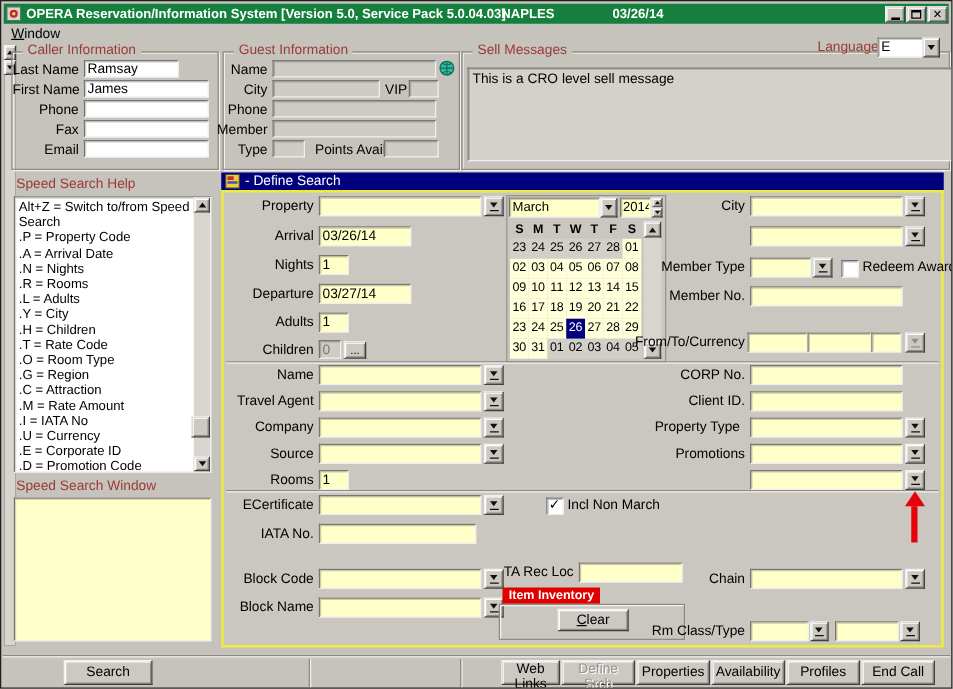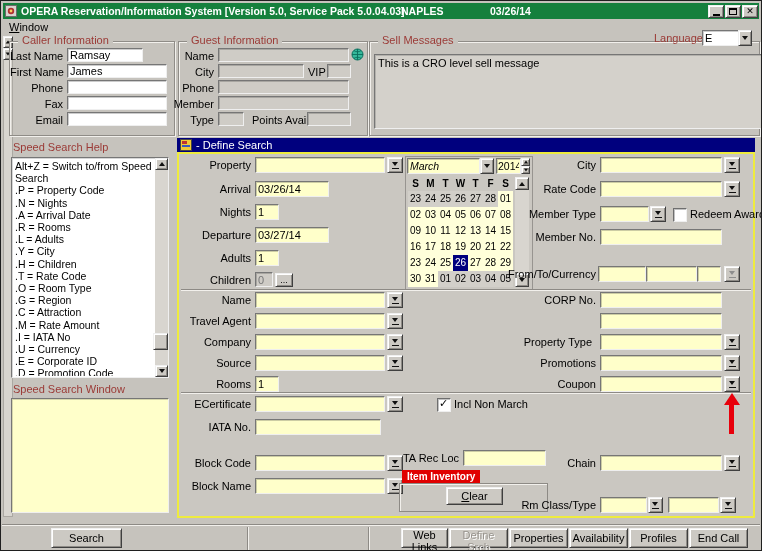--- a/index.html
+++ b/index.html
@@ -165,22 +165,22 @@
   <button class="btn sbtn" style="left:737px;top:29px;width:14px;height:16px">
       <span class="arr"></span>
     </button>
 
   <span class="lbl maroon" style="left:12px;top:138px">Speed Search Help</span>
   <div class="sunkbox" style="left:10px;top:156px;width:158px;height:221px;background:#fff">
     <div style="position:absolute;left:3px;top:2px;right:15px;bottom:1px;overflow:hidden">
         <div class="ss-line">Alt+Z = Switch to/from Speed</div>
         <div class="ss-line">Search</div>
         <div class="ss-line">.P = Property Code</div>
+        <div class="ss-line">.A = Arrival Date</div>
         <div class="ss-line">.N = Nights</div>
-        <div class="ss-line">.A = Arrival Date</div>
         <div class="ss-line">.R = Rooms</div>
         <div class="ss-line">.L = Adults</div>
         <div class="ss-line">.Y = City</div>
         <div class="ss-line">.H = Children</div>
         <div class="ss-line">.T = Rate Code</div>
         <div class="ss-line">.O = Room Type</div>
         <div class="ss-line">.G = Region</div>
         <div class="ss-line">.C = Attraction</div>
         <div class="ss-line">.M = Rate Amount</div>
         <div class="ss-line">.I = IATA No</div>
@@ -230,21 +230,21 @@
       <input class="tf cream" style="left: 76px; top: 73px; width: 74px;" value="03/27/14">
 
       <span class="lbl rlbl" style="left:2px;top:96px;width:70px">Adults</span>
       <input class="tf cream" style="left: 76px; top: 96px; width: 24px;" value="1">
 
       <span class="lbl rlbl" style="left:2px;top:118px;width:70px">Children</span>
       <input class="tf dgray" style="left: 76px; top: 118px; width: 18px; height: 15px;" disabled="" value="0">
       <button class="btn" style="position:absolute;left:96px;top:119px;width:18px;height:14px;font-size:9px;line-height:6px;padding:0">...</button>
 
       <div class="cal">
-        <input class="tf cream" style="left: 1px; top: 1px; width: 73px; font-size: 10.5px; font-style: italic;" value="March">
+        <input class="tf cream" style="left: 1px; top: 1px; width: 73px; font-size: 10.5px;" value="March">
         <button class="btn sbtn" style="left:74px;top:1px;width:14px;height:16px">
             <span class="arr"></span>
           </button>
         <input class="tf cream" style="left: 90px; top: 1px; width: 25px; font-size: 10.5px; padding: 0px 1px;" value="2014">
         <button class="btn sbtn" style="left:115px;top:1px;width:9px;height:8px">
             <span class="arru" style="transform:scale(.7)"></span>
           </button>
         <button class="btn sbtn" style="left:115px;top:9px;width:9px;height:8px">
             <span class="arr" style="transform:scale(.7)"></span>
           </button>
@@ -309,21 +309,20 @@
             <span class="arr"></span>
           </button>
       </div>
 
       <span class="lbl rlbl" style="left:300px;top:3px;width:117px">City</span>
       <input class="tf cream" style="left: 421px; top: 3px; width: 122px;">
       <button class="btn lov" style="left:545px;top:3px">
           <span class="tri"></span>
         </button>
 
-      <span class="lbl rlbl" style="left:300px;top:27px;width:117px">Rate Code</span>
       <input class="tf cream" style="left: 421px; top: 27px; width: 122px;">
       <button class="btn lov" style="left:545px;top:27px">
           <span class="tri"></span>
         </button>
 
       <span class="lbl rlbl" style="left:300px;top:52px;width:117px">Member Type</span>
       <input class="tf cream" style="left: 421px; top: 52px; width: 49px;">
       <button class="btn lov" style="left:471px;top:52px">
           <span class="tri"></span>
         </button>
@@ -366,35 +365,35 @@
       <button class="btn lov" style="left:208px;top:201px">
           <span class="tri"></span>
         </button>
 
       <span class="lbl rlbl" style="left:2px;top:222px;width:70px">Rooms</span>
       <input class="tf cream" style="left: 76px; top: 222px; width: 24px;" value="1">
 
       <span class="lbl rlbl" style="left:300px;top:138px;width:117px">CORP No.</span>
       <input class="tf cream" style="left: 421px; top: 138px; width: 122px;">
 
+      <span class="lbl rlbl" style="left:300px;top:159px;width:117px">Client ID.</span>
       <input class="tf cream" style="left: 421px; top: 159px; width: 122px;">
 
       <span class="lbl rlbl" style="left:296px;top:180px;width:117px">Property Type</span>
       <input class="tf cream" style="left: 421px; top: 180px; width: 122px;">
       <button class="btn lov" style="left:545px;top:180px">
           <span class="tri"></span>
         </button>
 
       <span class="lbl rlbl" style="left:300px;top:201px;width:117px">Promotions</span>
       <input class="tf cream" style="left: 421px; top: 201px; width: 122px;">
       <button class="btn lov" style="left:545px;top:201px">
           <span class="tri"></span>
         </button>
 
-      <span class="lbl rlbl" style="left:300px;top:222px;width:117px">Coupon</span>
       <input class="tf cream" style="left: 421px; top: 222px; width: 122px;">
       <button class="btn lov" style="left:545px;top:222px">
           <span class="tri"></span>
         </button>
 
       <div class="seph" style="left:2px;top:238px;width:570px"></div>
 
       <span class="lbl rlbl" style="left:2px;top:242px;width:70px">ECertificate</span>
       <input class="tf cream" style="left: 76px; top: 242px; width: 130px;">
       <button class="btn lov" style="left:208px;top:242px">

